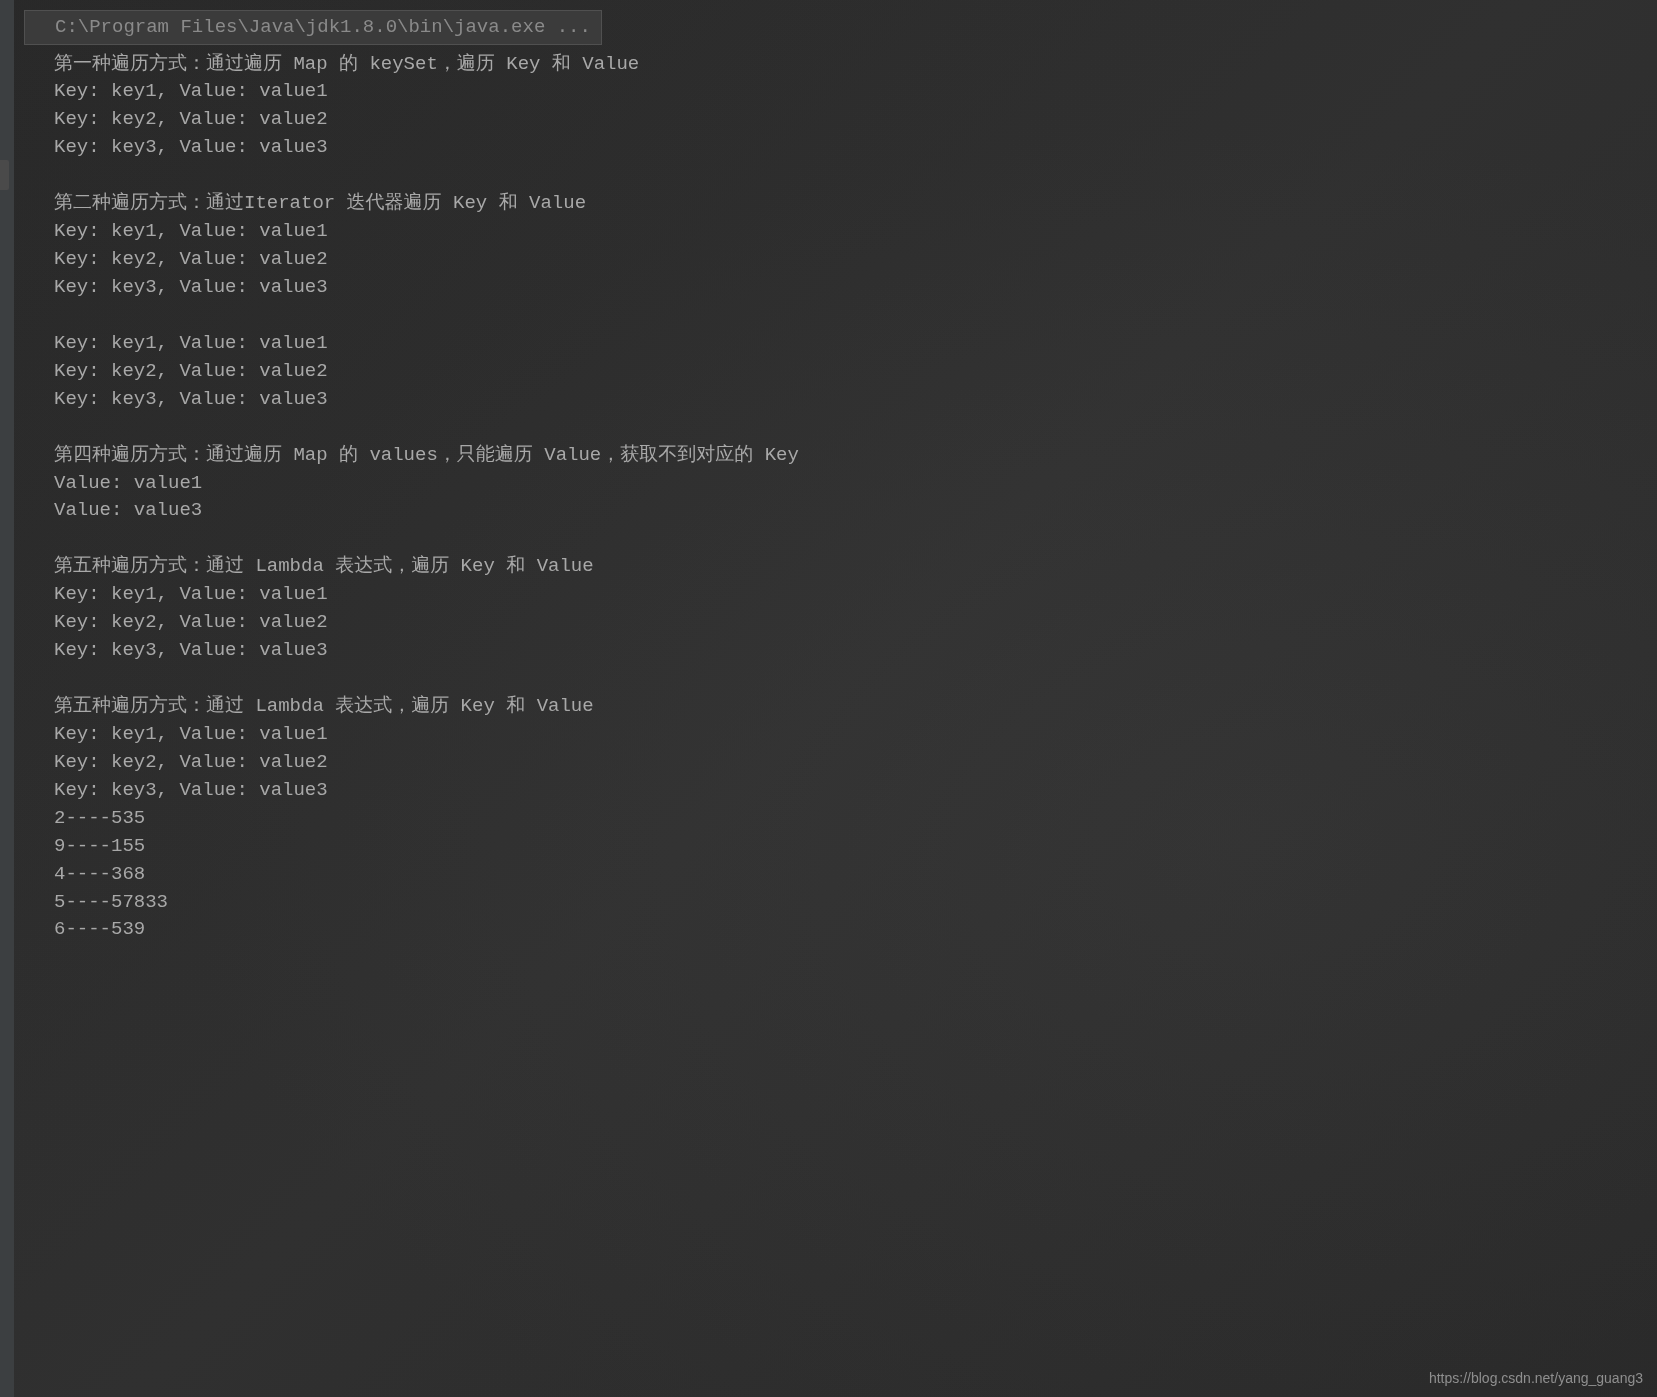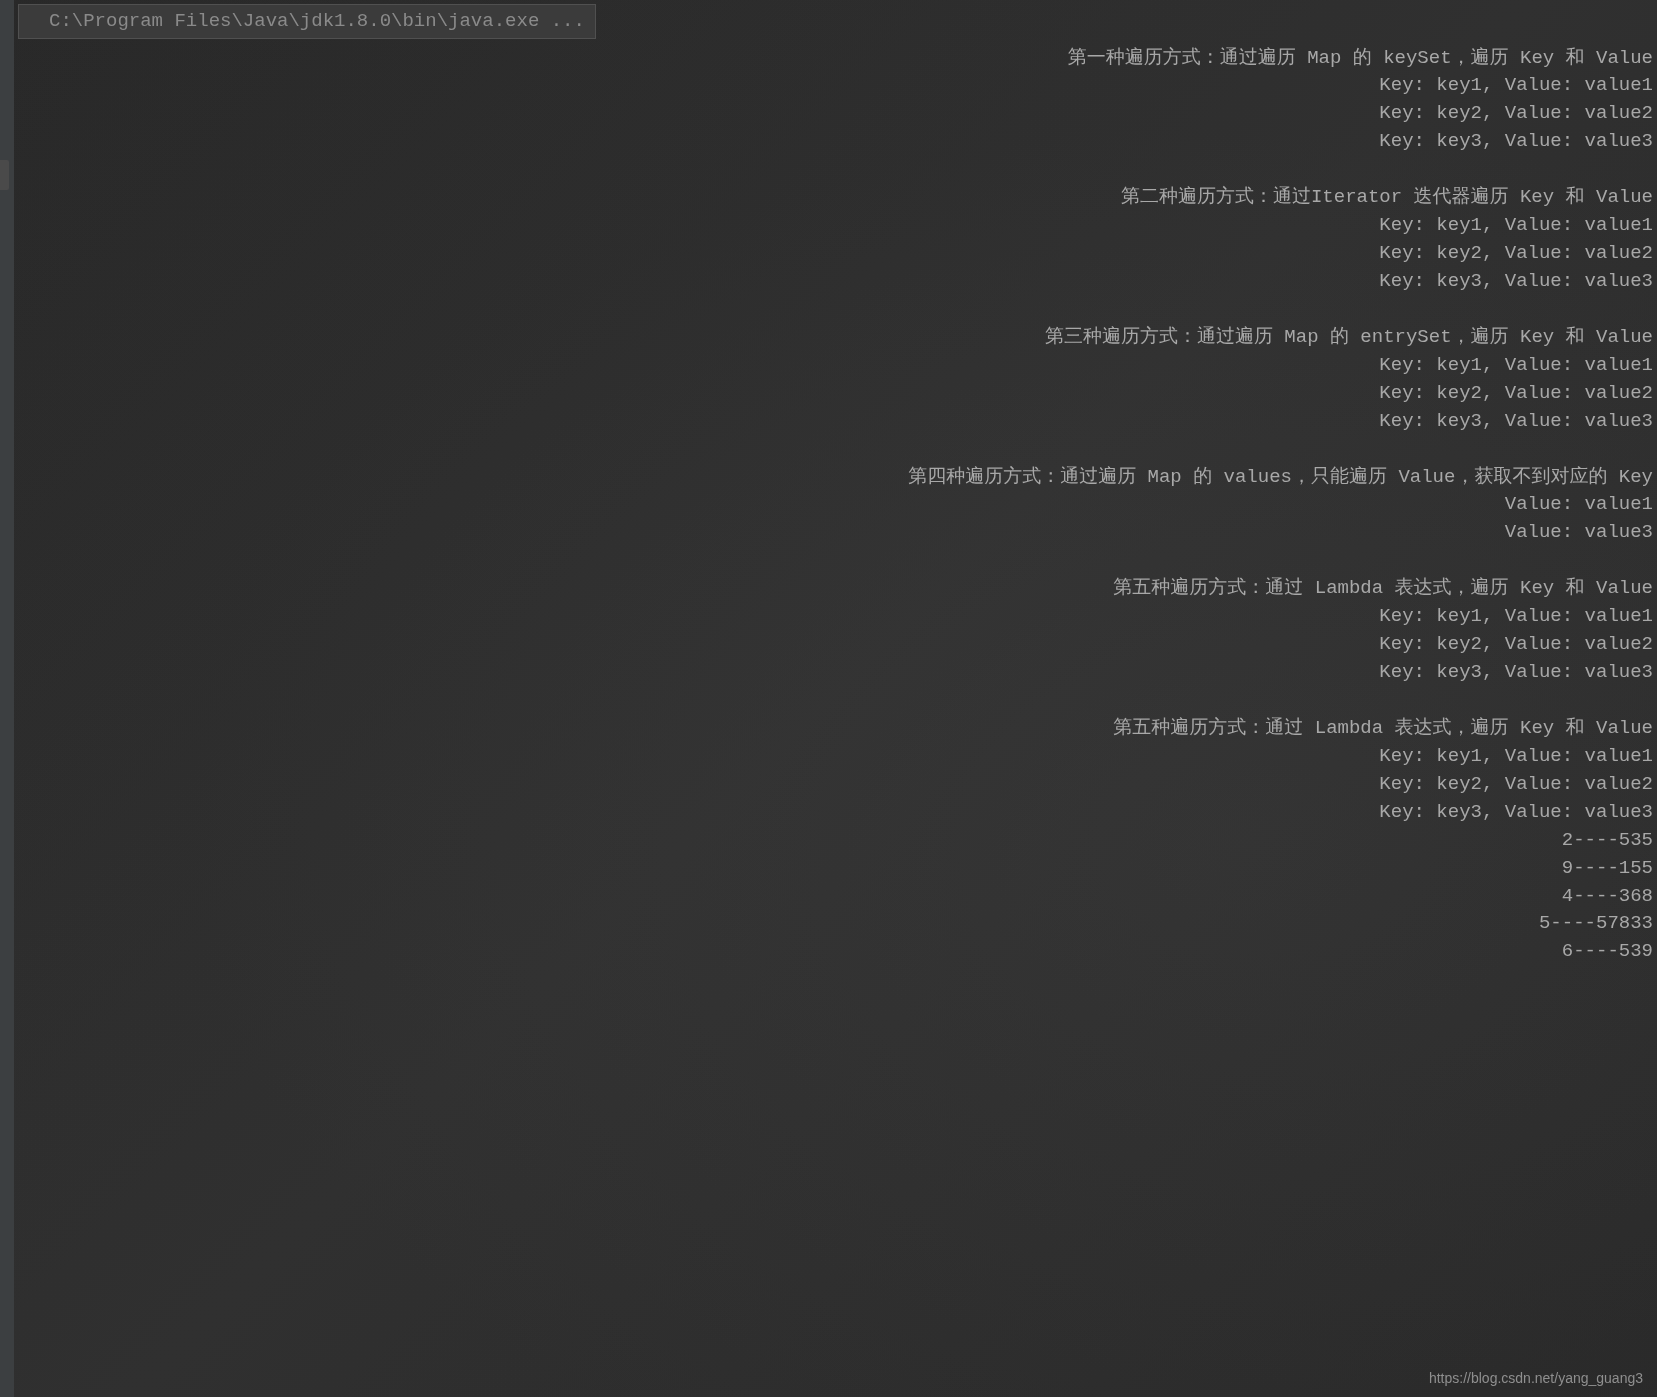--- a/index.html
+++ b/index.html
@@ -26,36 +26,35 @@
       width: 14px;
       height: 100%;
       background: #3c3f41;
     }
     .console-area {
       position: absolute;
       left: 14px;
       top: 0;
       right: 0;
       height: 100%;
-      padding: 4px;
+      padding: 10px;
       border-radius: 15px;
     }
     .header-line {
       background: #3b3b3b;
       border: 1px solid #505050;
       display: inline-block;
       padding: 2px 10px 2px 30px;
       margin-top: 0;
       color: #8a8a8a;
       font-family: "Consolas", "Courier New", monospace;
     }
     .output {
       padding-left: 30px;
       padding-top: 6px;
-      text-align: right;
     }
     .output-line {
       white-space: pre;
       font-family: "Consolas", "Courier New", monospace;
       color: #a8a8a8;
       line-height: 1.47;
     }
     .blank-line {
       height: 28px;
     }
@@ -104,21 +103,20 @@
     <div class="output-line">Key: key2, Value: value2</div>
     <div class="output-line">Key: key3, Value: value3</div>
     <div class="blank-line"></div>
 
     <div class="output-line">第二种遍历方式：通过Iterator 迭代器遍历 Key 和 Value</div>
     <div class="output-line">Key: key1, Value: value1</div>
     <div class="output-line">Key: key2, Value: value2</div>
     <div class="output-line">Key: key3, Value: value3</div>
     <div class="blank-line"></div>
 
-    <div class="output-line">第三种遍历方式：通过遍历 Map 的 entrySet，遍历 Key 和 Value</div>
     <div class="output-line">Key: key1, Value: value1</div>
     <div class="output-line">Key: key2, Value: value2</div>
     <div class="output-line">Key: key3, Value: value3</div>
     <div class="blank-line"></div>
 
     <div class="output-line">第四种遍历方式：通过遍历 Map 的 values，只能遍历 Value，获取不到对应的 Key</div>
     <div class="output-line">Value: value1</div>
     <div class="output-line">Value: value3</div>
     <div class="blank-line"></div>
 

